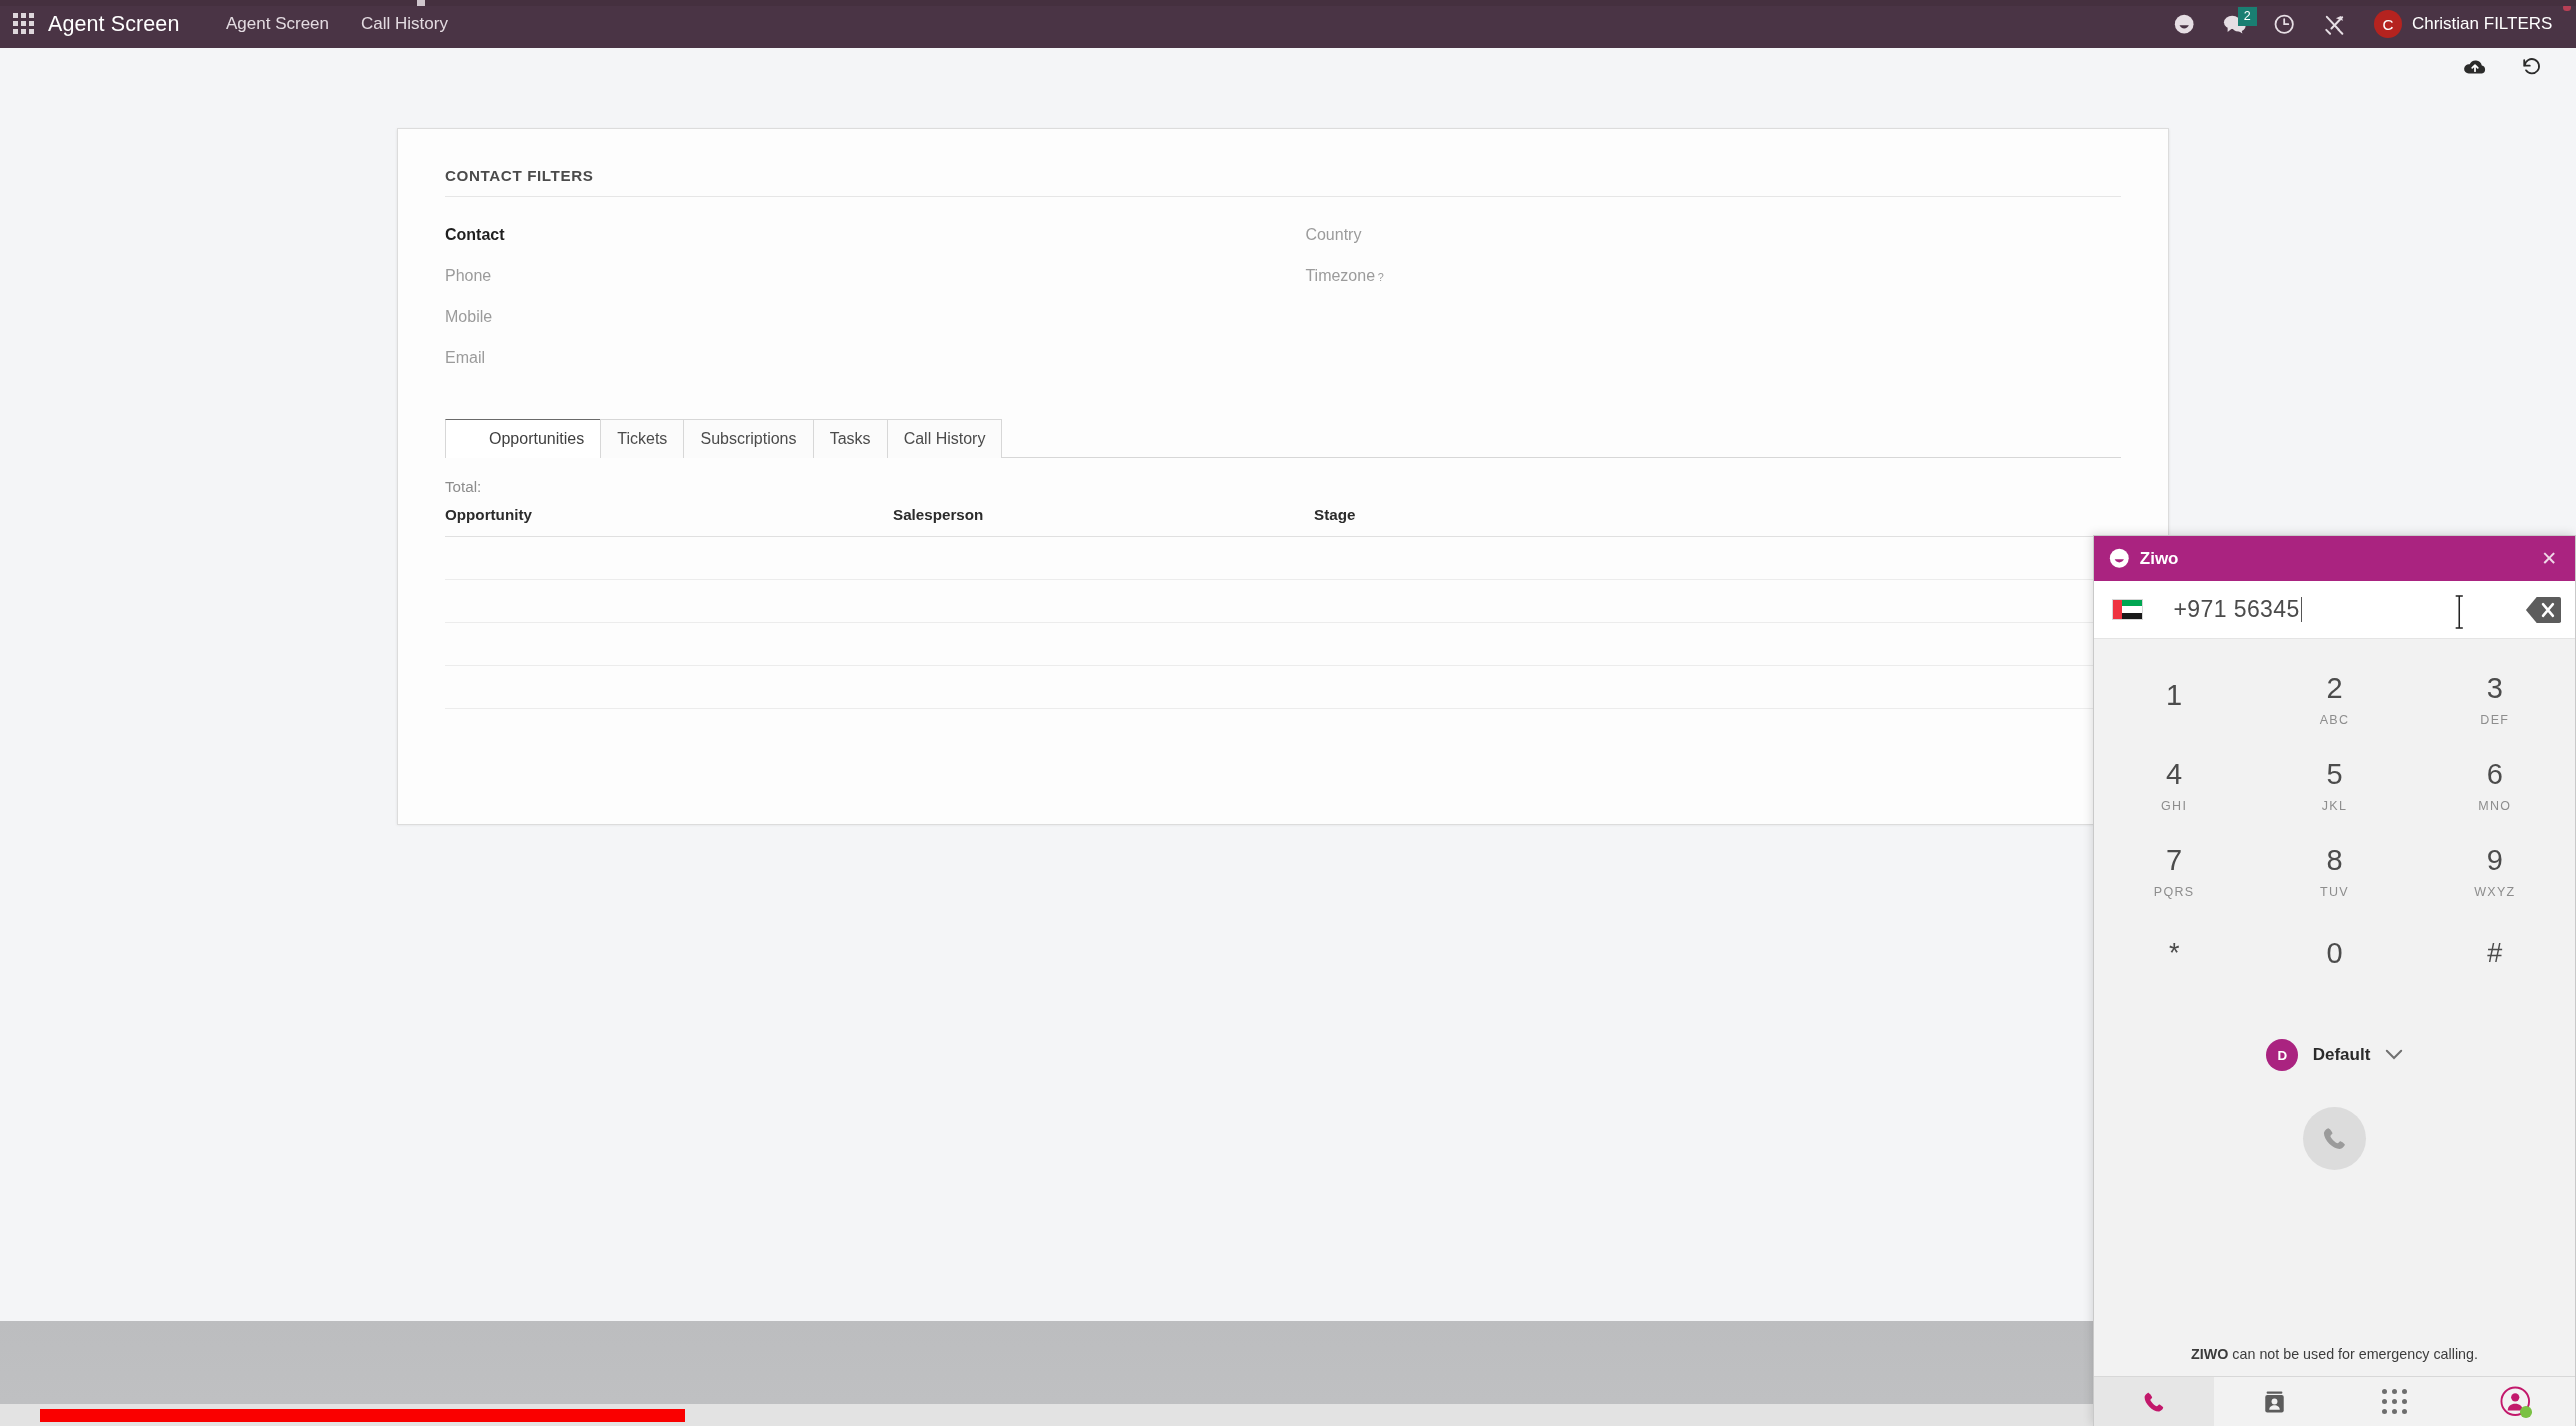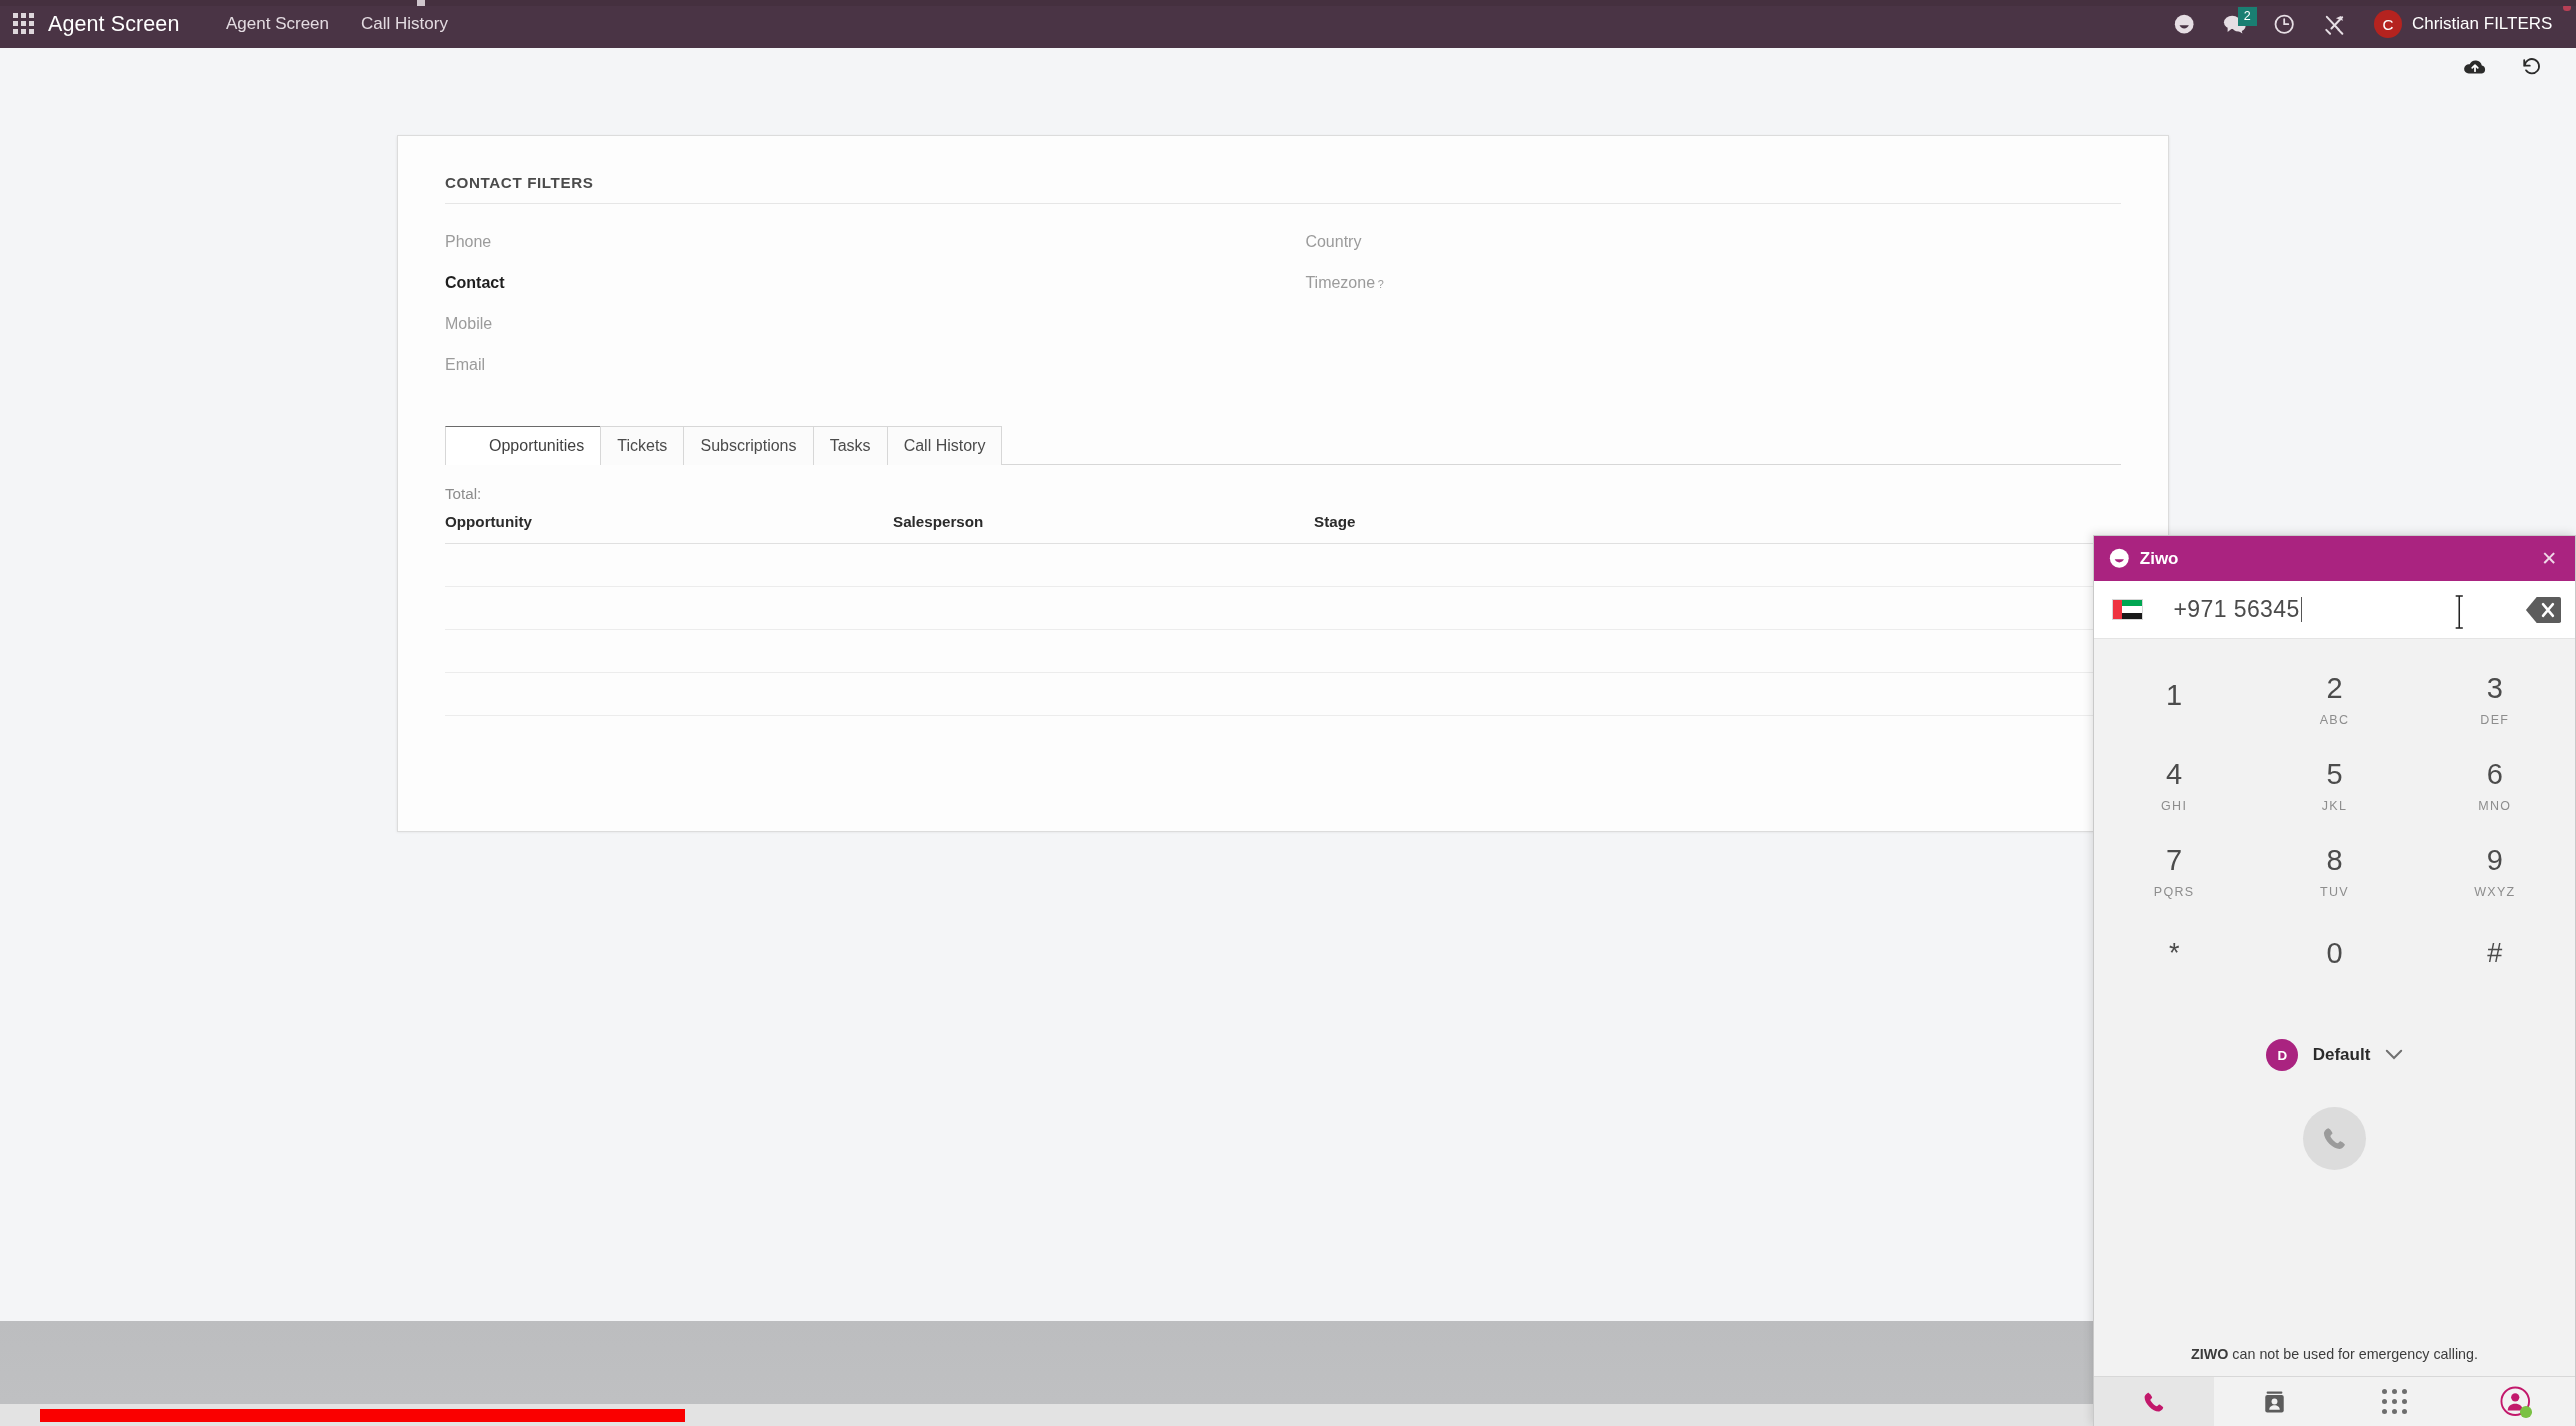--- a/index.html
+++ b/index.html
@@ -81,21 +81,20 @@
   .cbtn { cursor: pointer; display: flex; align-items: center; }
 
   
   .sheet-wrap {
     position: absolute; top: 128px; left: 397px;
     width: 1772px; height: 697px;
     background: #fdfdfd;
     border: 0.9px solid #dcdcdc;
     box-shadow: 0 0.9px 2.7px rgba(0,0,0,.09);
     z-index: 10;
-    margin-top: 7px;
   }
   .sheet-inner { padding: 38px 47px 0 47px; }
   .group-title {
     font-size: 15.2px; font-weight: bold; color: #4b4b4b;
     letter-spacing: 0.6px; padding-bottom: 11.7px;
     border-bottom: 0.9px solid #e6e6e6;
     margin-bottom: 21.5px;
   }
   .cols { display: flex; }
   .col { width: 50%; padding-right: 36px; }
@@ -333,25 +332,25 @@
   </div>
 </div>
 
 <div class="sheet-wrap">
   <div class="sheet-inner">
     <div class="group-title">CONTACT FILTERS</div>
 
     <div class="cols">
       <div class="col">
         <div class="frow">
-          <span class="flabel">Phone</span>
+          <span class="flabel strong">Contact</span>
           <span class="fval"></span>
         </div>
         <div class="frow">
-          <span class="flabel strong">Contact</span>
+          <span class="flabel">Phone</span>
           <span class="fval"></span>
         </div>
         <div class="frow">
           <span class="flabel">Mobile</span>
           <span class="fval"></span>
         </div>
         <div class="frow">
           <span class="flabel">Email</span>
           <span class="fval"></span>
         </div>

